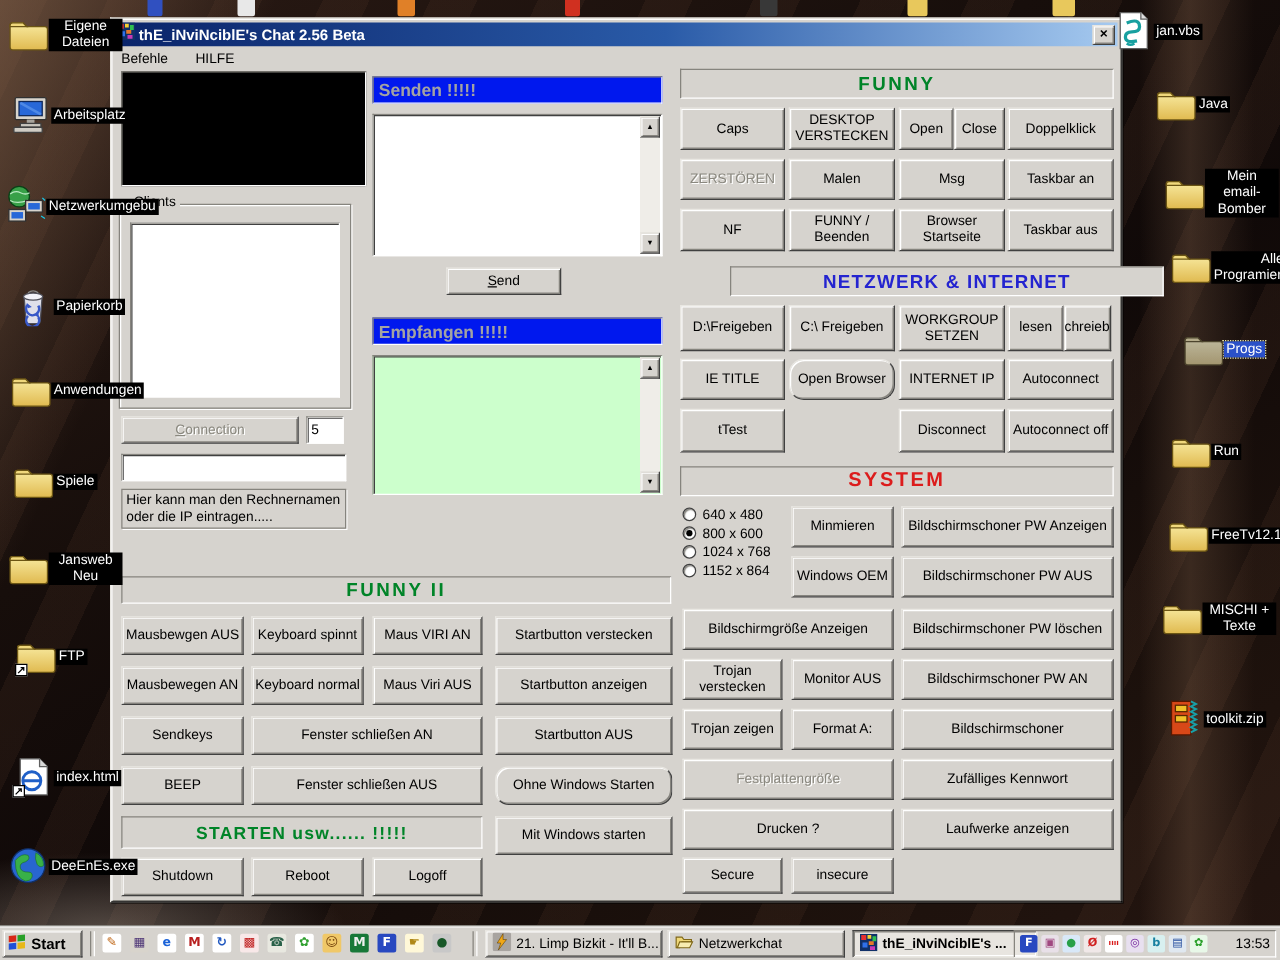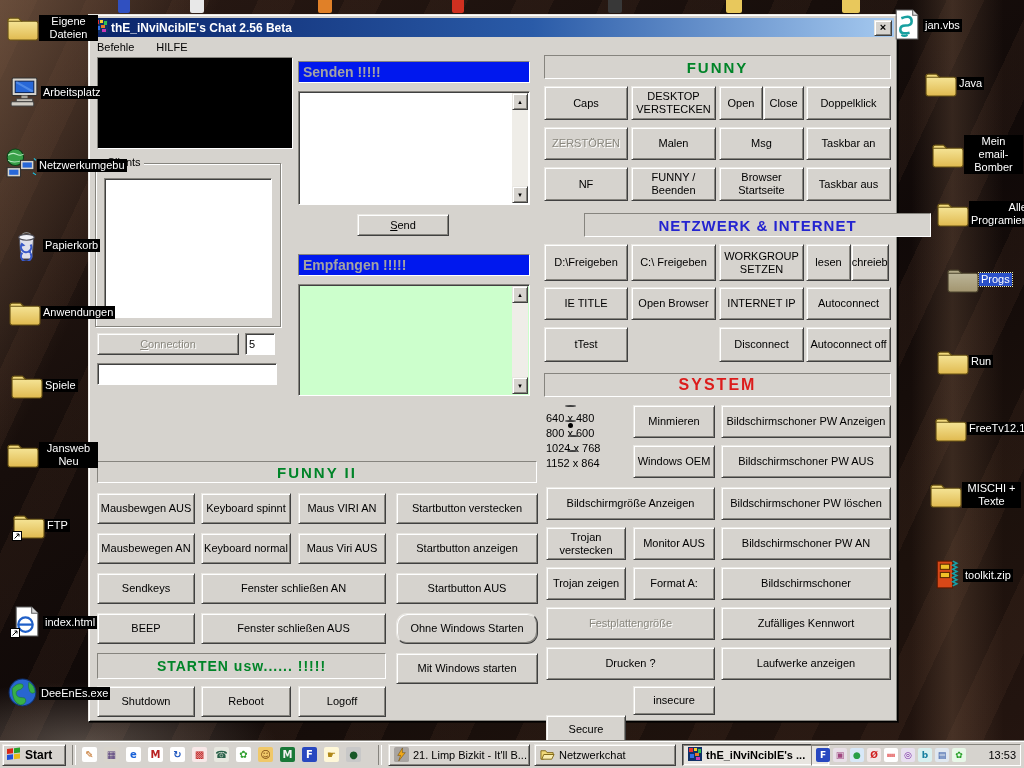--- a/index.html
+++ b/index.html
@@ -48,21 +48,21 @@
   .closebtn{margin-left:auto;width:16px;height:14px;background:#d6d3ce;border:1px solid;
     border-color:#e9e7e2 #404040 #404040 #e9e7e2;box-shadow:inset 1px 1px 0 #fff,inset -1px -1px 0 #86847e;
     font-size:11px;font-weight:bold;line-height:12px;text-align:center;}
   .menubar{position:absolute;left:4px;top:24px;height:16px;display:flex;gap:22px;font-size:11px;align-items:center;padding-left:4px;}
   .preview{position:absolute;left:8px;top:42px;width:194px;height:90px;background:#000;
     border:1px solid;border-color:#86847e #fff #fff #86847e;}
   .hint{position:absolute;border:1px solid #86847e;background:#d6d3ce;font-size:11px;line-height:14px;
     padding:1px 3px;box-sizing:border-box;box-shadow:1px 1px 0 #fff;}
   .credits{position:absolute;border:1px solid;border-color:#fff #86847e #86847e #fff;background:#d6d3ce;
     display:flex;flex-direction:column;align-items:center;justify-content:center;font-size:15px;line-height:19px;box-sizing:border-box;}
-  .radio-row{position:absolute;display:flex;align-items:center;gap:5px;font-size:11px;height:13px;flex-direction:column;}
+  .radio-row{position:absolute;display:flex;align-items:center;gap:5px;font-size:11px;height:13px;}
   .rcircle{width:11px;height:11px;border-radius:50%;background:#fff;border:1px solid #404040;
     box-shadow:inset 1px 1px 1px #86847e;position:relative;box-sizing:border-box;}
   .rdot{position:absolute;left:2px;top:2px;width:5px;height:5px;border-radius:50%;background:#000;}
   
   .dicon{position:absolute;width:92px;display:flex;flex-direction:row;align-items:center;z-index:1;}
   .dic{position:relative;width:33px;height:33px;}
   .dic svg{width:33px;height:33px;display:block;}
   .dic.sel-tint svg{filter:grayscale(.55) brightness(.8);}
   .sc{position:absolute;left:0;bottom:0;width:10px;height:10px;background:#fff;border:1px solid #000;box-sizing:border-box;}
   .sc svg{width:8px;height:8px;display:block;}
@@ -398,20 +398,21 @@
   <div class="preview"></div>
 
   <div class="group" style="left:6px;top:148px;width:186px;height:164px;">
     <span class="group-label">Clients</span>
     <div class="sunken" style="position:absolute;left:8px;top:14px;right:8px;bottom:8px;"></div>
   </div>
 
   <div class="btn disabled" id="connection-btn" style="left:8px;top:318px;width:142px;height:22px;"><u>C</u>onnection</div>
   <input class="sunken textbox" style="left: 156px; top: 318px; width: 30px; height: 22px; font-size: 11px; padding: 2px 3px;" value="5">
   <input class="sunken textbox" style="left: 8px; top: 348px; width: 180px; height: 22px; font-size: 11px; padding: 2px 3px;" value="">
+  <div class="hint" style="left:8px;top:376px;width:180px;height:32px;">Hier kann man den Rechnernamen oder die IP eintragen.....</div>
 
   <div class="bluebar" style="left:209px;top:46px;width:232px;height:22px;">Senden !!!!!</div>
   <div class="sunken textbox" style="left:209px;top:76px;width:232px;height:114px;">
     <div class="vscroll">
       <div class="sbtn">▲</div>
       <div class="sbtn">▼</div>
     </div>
   </div>
   <div class="btn" id="send-btn" style="left:268px;top:199px;width:92px;height:22px;"><u>S</u>end</div>
 
@@ -459,39 +460,39 @@
     <div class="btn" style="left: 455px; top: 152px; width: 84px; height: 34px;">NF</div>
     <div class="btn" style="left: 542px; top: 152px; width: 85px; height: 34px;">FUNNY / Beenden</div>
     <div class="btn" style="left: 630px; top: 152px; width: 85px; height: 34px;">Browser Startseite</div>
     <div class="btn" style="left: 717px; top: 152px; width: 85px; height: 34px;">Taskbar aus</div>
     <div class="btn" style="left: 455px; top: 229px; width: 84px; height: 37px;">D:\Freigeben</div>
     <div class="btn" style="left: 542px; top: 229px; width: 85px; height: 37px;">C:\ Freigeben</div>
     <div class="btn" style="left: 630px; top: 229px; width: 85px; height: 37px;">WORKGROUP SETZEN</div>
     <div class="btn" style="left: 717px; top: 229px; width: 45px; height: 37px;">lesen</div>
     <div class="btn" style="left: 762px; top: 229px; width: 38px; height: 37px;">schreiebn</div>
     <div class="btn" style="left: 455px; top: 272px; width: 84px; height: 33px;">IE TITLE</div>
-    <div class="btn" style="left: 542px; top: 272px; width: 85px; height: 33px;">Open Browser</div>
+    <div class="btn" style="left: 542px; top: 272px; width: 85px; height: 33px; border-radius: 12px;">Open Browser</div>
     <div class="btn" style="left: 630px; top: 272px; width: 85px; height: 33px;">INTERNET IP</div>
     <div class="btn" style="left: 717px; top: 272px; width: 85px; height: 33px;">Autoconnect</div>
     <div class="btn" style="left: 455px; top: 312px; width: 84px; height: 35px;">tTest</div>
     <div class="btn" style="left: 630px; top: 312px; width: 85px; height: 35px;">Disconnect</div>
     <div class="btn" style="left: 717px; top: 312px; width: 85px; height: 35px;">Autoconnect off</div>
     <div class="btn" style="left: 632px; top: 472px; width: 170px; height: 33px;">Bildschirmschoner PW löschen</div>
     <div class="btn" style="left: 457px; top: 472px; width: 169px; height: 33px;">Bildschirmgröße Anzeigen</div>
     <div class="btn" style="left: 457px; top: 512px; width: 80px; height: 33px;">Trojan verstecken</div>
     <div class="btn" style="left: 544px; top: 512px; width: 82px; height: 33px;">Monitor AUS</div>
     <div class="btn" style="left: 632px; top: 512px; width: 170px; height: 33px;">Bildschirmschoner PW AN</div>
     <div class="btn" style="left: 457px; top: 552px; width: 80px; height: 33px;">Trojan zeigen</div>
     <div class="btn" style="left: 544px; top: 552px; width: 82px; height: 33px;">Format A:</div>
     <div class="btn" style="left: 632px; top: 552px; width: 170px; height: 33px;">Bildschirmschoner</div>
     <div class="btn disabled" style="left: 457px; top: 592px; width: 169px; height: 33px;">Festplattengröße</div>
     <div class="btn" style="left: 632px; top: 592px; width: 170px; height: 33px;">Zufälliges Kennwort</div>
     <div class="btn" style="left: 457px; top: 632px; width: 169px; height: 33px;">Drucken ?</div>
     <div class="btn" style="left: 632px; top: 632px; width: 170px; height: 33px;">Laufwerke anzeigen</div>
-    <div class="btn" style="left: 457px; top: 700px; width: 80px; height: 29px;">Secure</div>
+    <div class="btn" style="left: 457px; top: 671px; width: 80px; height: 29px;">Secure</div>
     <div class="btn" style="left: 544px; top: 671px; width: 82px; height: 29px;">insecure</div>
     <div class="btn" style="left: 544px; top: 390px; width: 82px; height: 33px;">Minmieren</div>
     <div class="btn" style="left: 544px; top: 430px; width: 82px; height: 33px;">Windows OEM</div>
     <div class="btn" style="left: 632px; top: 390px; width: 170px; height: 33px;">Bildschirmschoner PW Anzeigen</div>
     <div class="btn" style="left: 632px; top: 430px; width: 170px; height: 33px;">Bildschirmschoner PW AUS</div>
     <div class="radio-row" style="left: 457px; top: 390px;">
       <span class="rcircle"></span>
       <span>640 x 480</span>
     </div>
     <div class="radio-row" style="left: 457px; top: 405px;">

